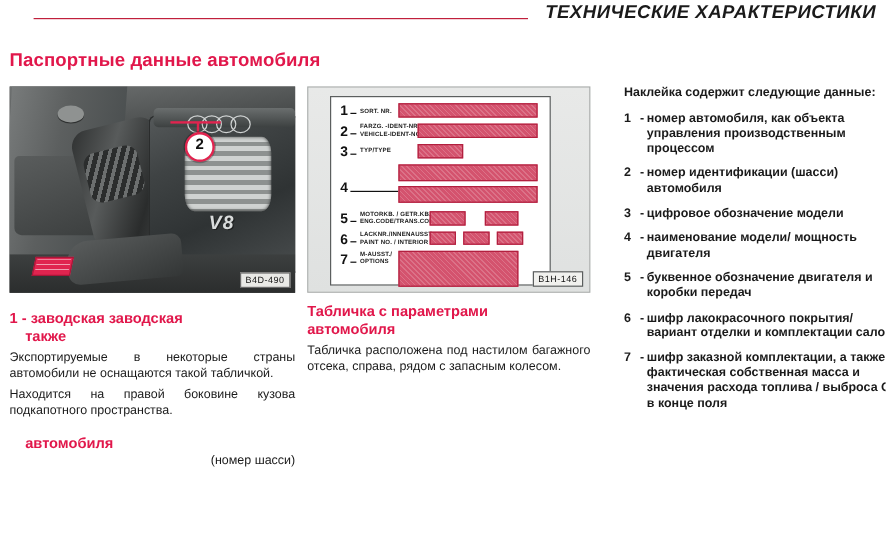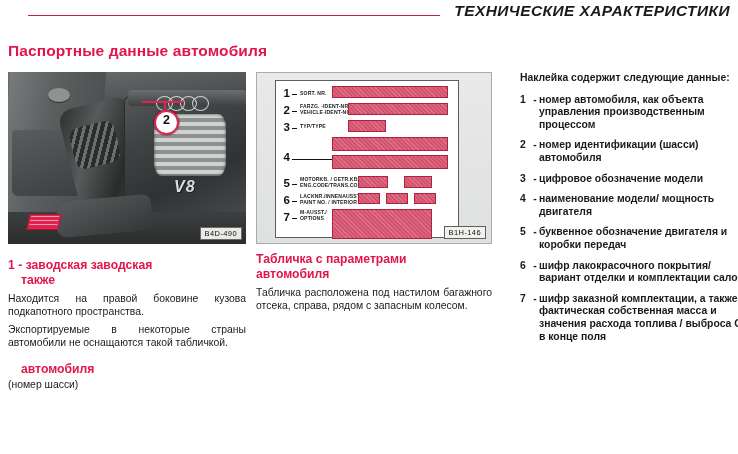--- a/index.html
+++ b/index.html
@@ -274,21 +274,21 @@
     font-size: 10.4px;
     line-height: 12.6px;
     text-align: justify;
     margin: 6px 0 0 0;
     color: #1a1a1a;
   }
   .cap-sub {
     font-size: 10.4px;
     line-height: 12.6px;
     margin: 2px 0 0 0;
-    text-align: left;
+    text-align: right;
     color: #1a1a1a;
   }
 
   .left-cap1 { position: absolute; left: 8px; top: 258px; width: 238px; }
   .left-cap2 { position: absolute; left: 8px; top: 362px; width: 238px; }
   .mid-cap   { position: absolute; left: 256px; top: 252px; width: 236px; }
 
   
   .legend-intro {
     font-size: 10.4px;
@@ -409,22 +409,22 @@
   </div>
 </div>
 
 <div class="left-cap1">
   <p class="cap-head">
     <span>1</span>
     <span>-</span>
     <span>заводская заводская</span>
   </p>
   <p class="cap-head indent2">также</p>
+  <p class="cap-body">Экспортируемые в некоторые страны автомобили не оснащаются такой табличкой.</p>
   <p class="cap-body">Находится на правой боковине кузова подкапотного пространства.</p>
-  <p class="cap-body">Экспортируемые в некоторые страны автомобили не оснащаются такой табличкой.</p>
 </div>
 
 <div class="left-cap2">
   <p class="cap-head indent2">автомобиля</p>
   <p class="cap-sub">(номер шасси)</p>
 </div>
 
 <div class="mid-cap">
   <p class="cap-head">Табличка с параметрами</p>
   <p class="cap-head">автомобиля</p>

